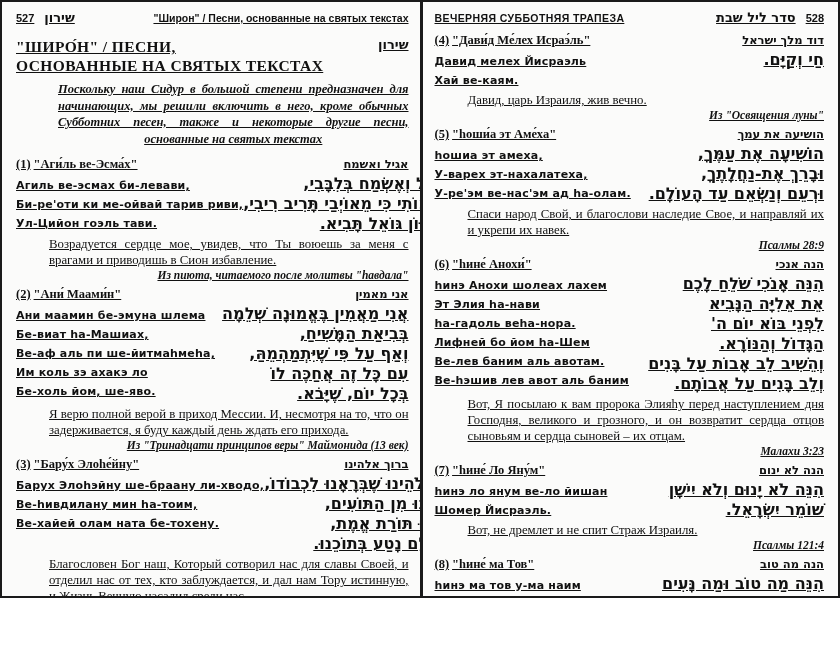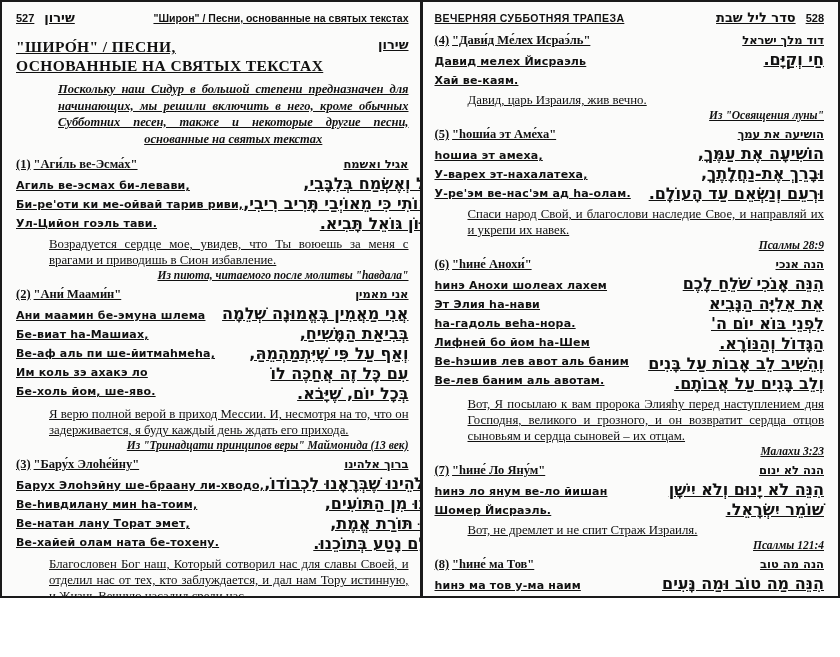--- a/index.html
+++ b/index.html
@@ -139,21 +139,20 @@
     <div class="sec-head">
       <div class="sec-title">
         <span class="sec-num">(3)</span><span class="sec-name">"Бару́х Элоhе́йну"</span>
       </div>
       <div class="sec-heb-head">ברוך אלהינו</div>
     </div>
     <div class="sec-body">
       <div class="translit">
               <div class="line">Барух Элоhэйну ше-браану ли-хводо,</div>
               <div class="line">Ве-hивдилану мин hа-тоим,</div>
-              <div class="line">Ве-натан лану Торат эмет,</div>
               <div class="line">Ве-хайей олам ната бе-тохену.</div>
             </div>
       <div class="hebrew">
               <div class="line">בָּרוּךְ אֱלֹהֵינוּ שֶׁבְּרָאָנוּ לִכְבוֹדוֹ,</div>
               <div class="line">וְהִבְדִּילָנוּ מִן הַתּוֹעִים,</div>
               <div class="line">וְנָתַן לָנוּ תּוֹרַת אֱמֶת,</div>
               <div class="line">וְחַיֵּי עוֹלָם נָטַע בְּתוֹכֵנוּ.</div>
             </div>
     </div>
     <div class="translation">Благословен Бог наш, Который сотворил нас для славы Своей, и отделил нас от тех, кто заблуждается, и дал нам Тору истинную, и Жизнь Вечную насадил среди нас.</div>
@@ -218,22 +217,22 @@
         <span class="sec-num">(6)</span><span class="sec-name">"hине́ Анохи́"</span>
       </div>
       <div class="sec-heb-head">הנה אנכי</div>
     </div>
     <div class="sec-body">
       <div class="translit">
               <div class="line">hинэ Анохи шолеах лахем</div>
               <div class="line">Эт Элия hа-нави</div>
               <div class="line">hа-гадоль веhа-нора.</div>
               <div class="line">Лифней бо йом hа-Шем</div>
+              <div class="line">Ве-лев баним аль авотам.</div>
               <div class="line">Ве-hэшив лев авот аль баним</div>
-              <div class="line">Ве-лев баним аль авотам.</div>
             </div>
       <div class="hebrew">
               <div class="line">הִנֵּה אָנֹכִי שֹׁלֵחַ לָכֶם</div>
               <div class="line">אֵת אֵלִיָּה הַנָּבִיא</div>
               <div class="line">לִפְנֵי בּוֹא יוֹם ה'</div>
               <div class="line">הַגָּדוֹל וְהַנּוֹרָא.</div>
               <div class="line">וְהֵשִׁיב לֵב אָבוֹת עַל בָּנִים</div>
               <div class="line">וְלֵב בָּנִים עַל אֲבוֹתָם.</div>
             </div>
     </div>

